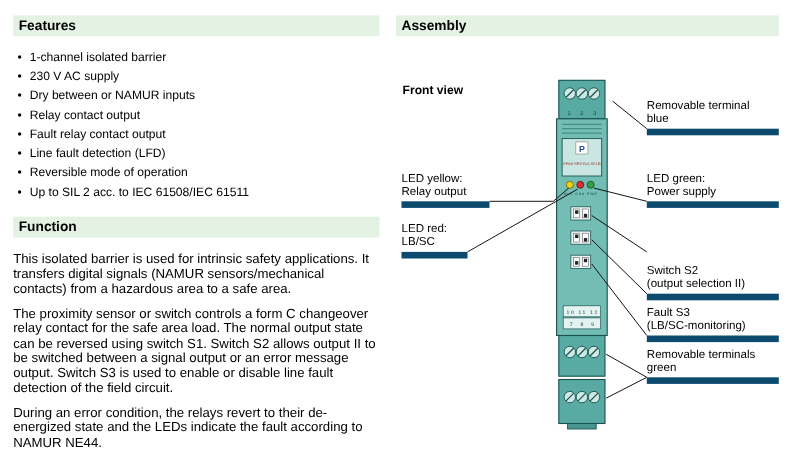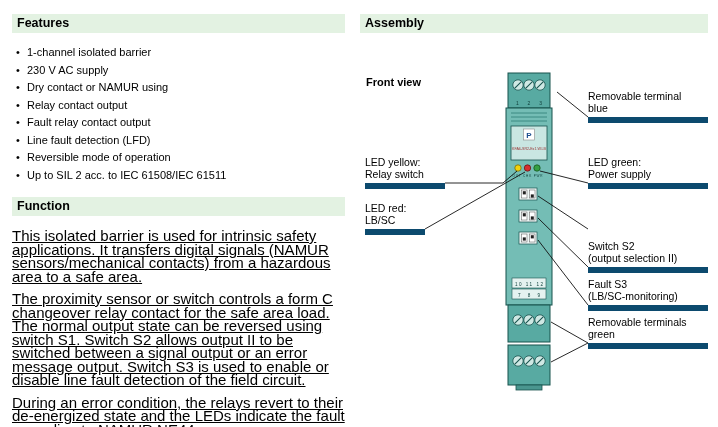--- a/index.html
+++ b/index.html
@@ -21,21 +21,21 @@
   
   .col-left { position:absolute; left:12px; top:14px; width:333px; }
   .features-list { list-style:none; margin:13px 0 0 2px; }
   .features-list li {
     position:relative; padding-left:13px;
     font-size:11px; line-height:12.5px; margin-bottom:5px;
   }
   .features-list li::before { content:"\2022"; position:absolute; left:2px; top:0; }
   .function-bar { margin-top:16px; }
   .paragraphs { margin-top:13px; }
-  .paragraphs p { font-size:15px; line-height:13.5px; margin-bottom:9px;text-decoration:underline; }
+  .paragraphs p { font-size:12px; line-height:13.5px; margin-bottom:9px; }
 
   
   .col-right { position:absolute; left:360px; top:0; width:358px; height:411px; }
   .col-right .section-bar { position:absolute; left:0; top:14px; width:348px; }
   .assembly-svg { position:absolute; left:0; top:0; width:358px; height:427px; }
   svg text { font-family:"Liberation Sans","DejaVu Sans",sans-serif; }
 
   .front-view { position:absolute; left:6px; top:76px; font-size:11px; font-weight:bold; }
 
   .callout {
@@ -57,21 +57,21 @@
 </head>
 <body>
 
 <div class="page">
 
   <div class="col-left">
     <div class="section-bar">Features</div>
     <ul class="features-list">
       <li>1-channel isolated barrier</li>
       <li>230 V AC supply</li>
-      <li>Dry contact or NAMUR using</li>
+      <li>Dry between or NAMUR inputs</li>
       <li>Relay contact output</li>
       <li>Fault relay contact output</li>
       <li>Line fault detection (LFD)</li>
       <li>Reversible mode of operation</li>
       <li>Up to SIL 2 acc. to IEC 61508/IEC 61511</li>
     </ul>
     <div class="section-bar function-bar">Function</div>
     <div class="paragraphs">
       <p>This isolated barrier is used for intrinsic safety applications. It transfers digital signals (NAMUR sensors/mechanical contacts) from a hazardous area to a safe area.</p>
       <p>The proximity sensor or switch controls a form C changeover relay contact for the safe area load. The normal output state can be reversed using switch S1. Switch S2 allows output II to be switched between a signal output or an error message output. Switch S3 is used to enable or disable line fault detection of the field circuit.</p>
@@ -193,21 +193,21 @@
         <polyline points="228,343 191,322"></polyline>
         <polyline points="228,343 191,362"></polyline>
       </g>
     </svg>
 
     <div class="front-view">Front view</div>
 
     <div class="callout underlined co-right co-terminal-blue">Removable terminal
 blue</div>
     <div class="callout underlined co-led-yellow">LED yellow:
-Relay switch</div>
+Relay output</div>
     <div class="callout underlined co-led-red">LED red:
 LB/SC</div>
     <div class="callout underlined co-right co-led-green">LED green:
 Power supply</div>
     <div class="callout underlined co-right co-s2">Switch S2
 (output selection II)</div>
     <div class="callout underlined co-right co-s3">Fault S3
 (LB/SC-monitoring)</div>
     <div class="callout underlined co-right co-terminals-green">Removable terminals
 green</div>

